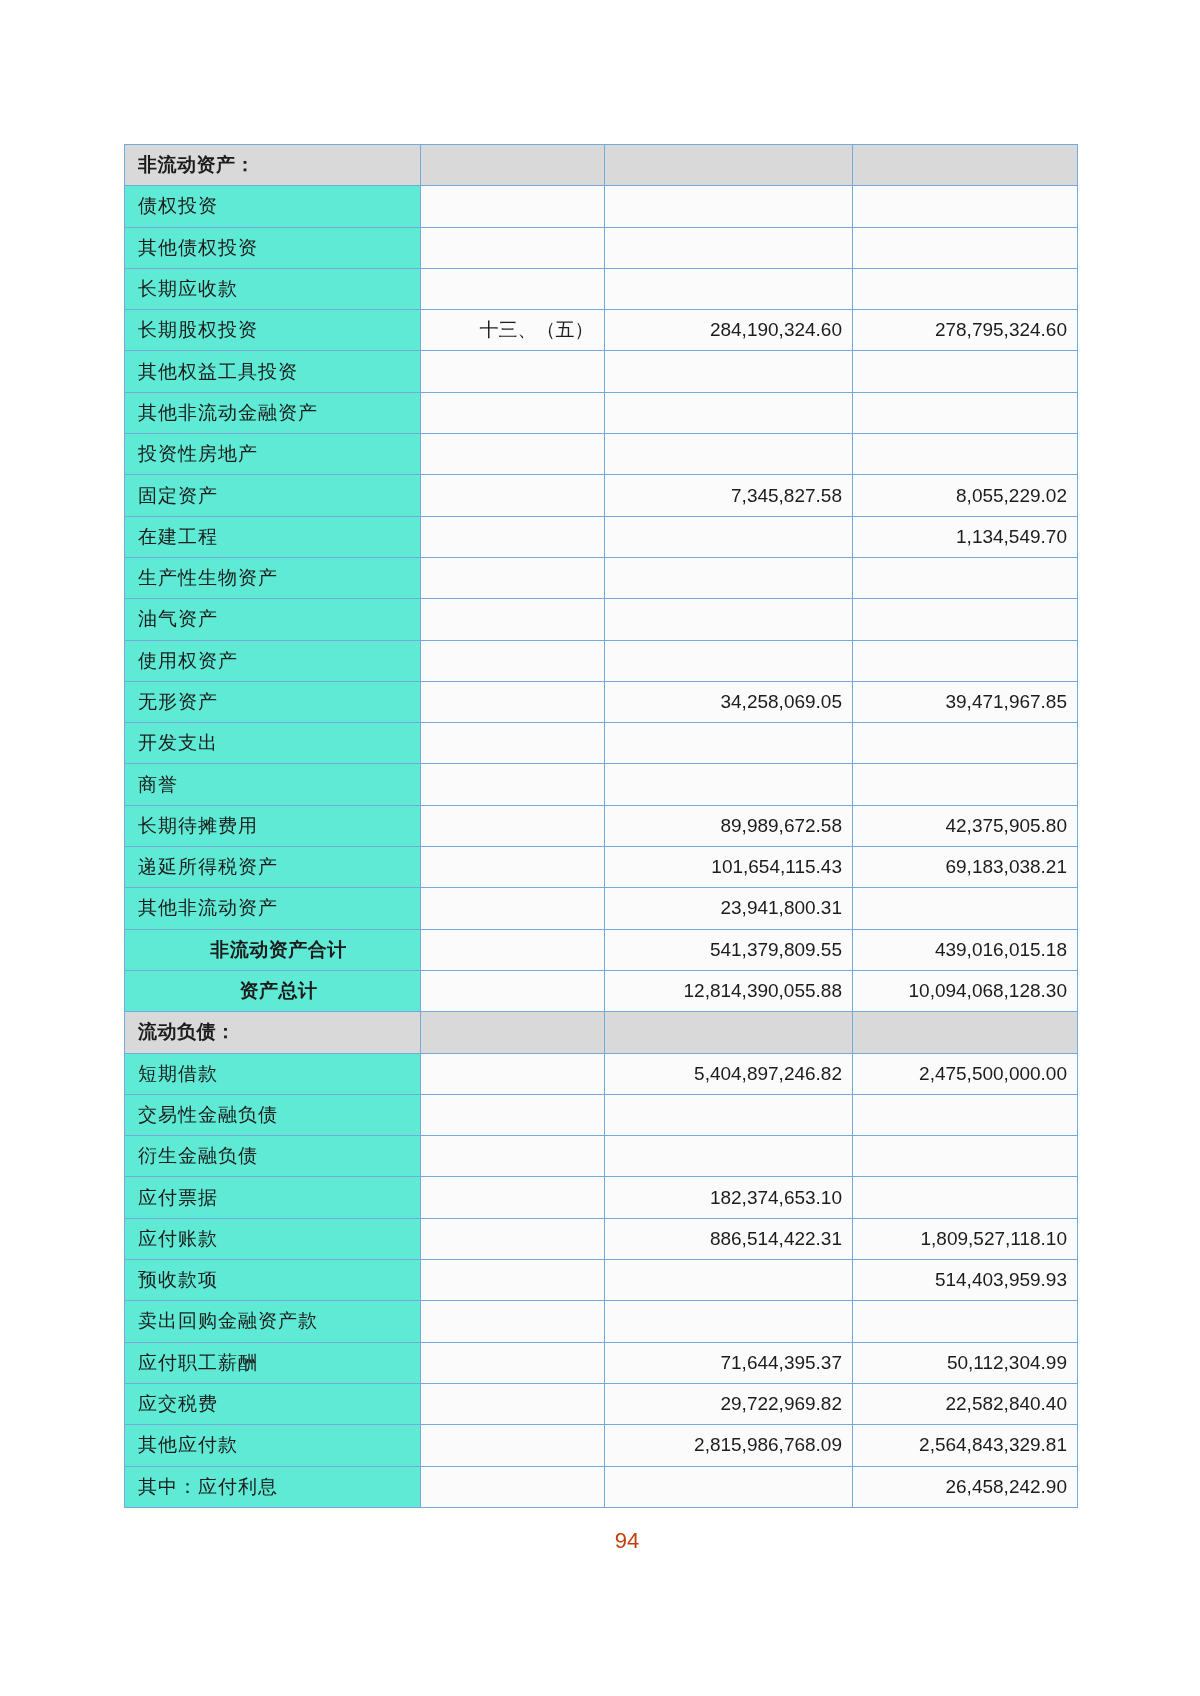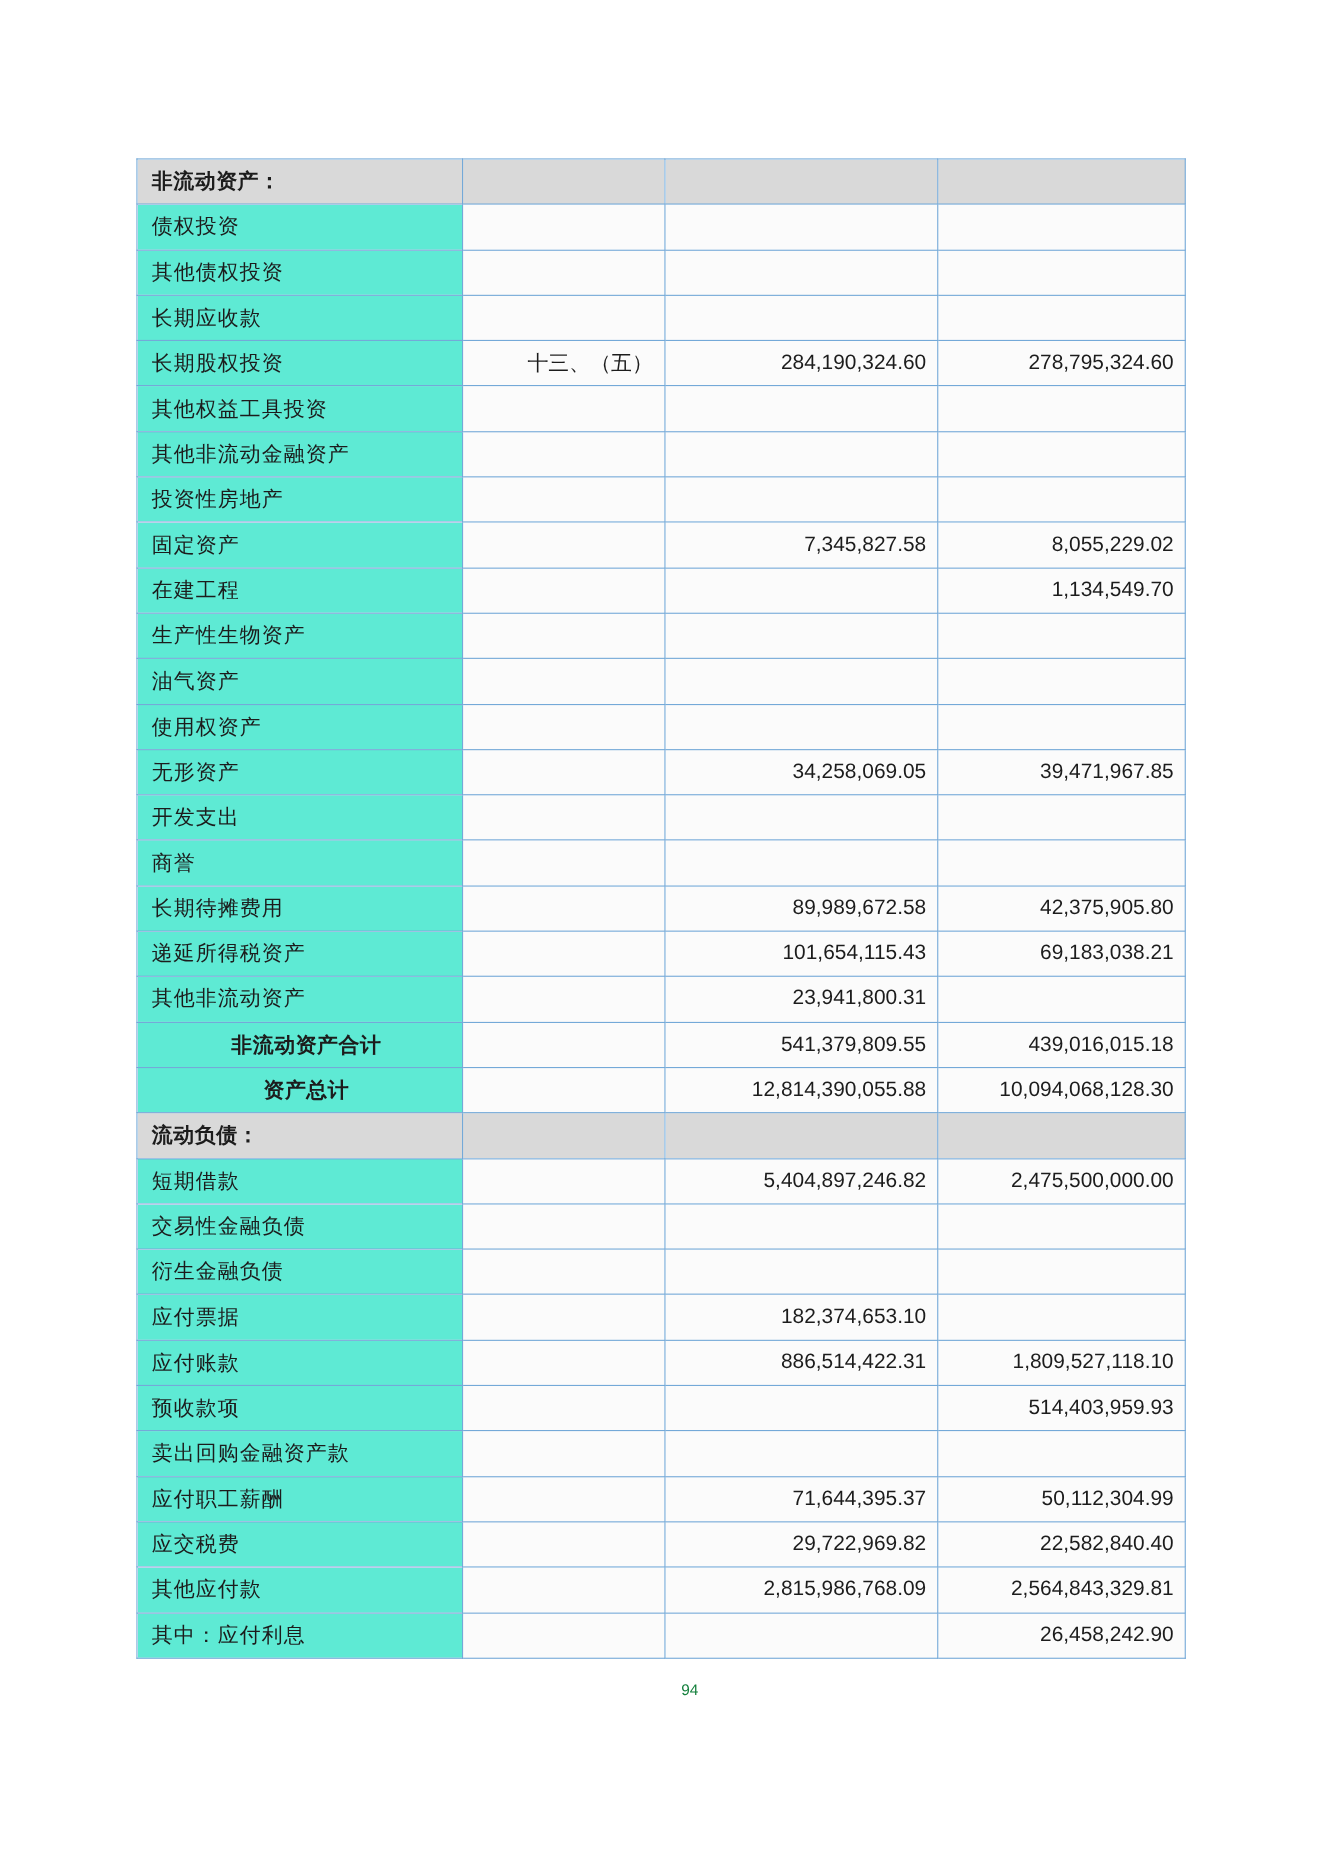--- a/index.html
+++ b/index.html
@@ -58,22 +58,22 @@
     text-align: center;
     padding-left: 12px;
     letter-spacing: 0.5px;
     font-family: "Liberation Sans", sans-serif;
   }
   .page-number {
     position: absolute;
     top: 1528px;
     left: 627px;
     transform: translateX(-50%);
-    font-size: 14px;
-    color: #15803d;
+    font-size: 22px;
+    color: #c2410c;
     font-family: "Liberation Sans", sans-serif;
   }
 </style>
 </head>
 <body>
 
 <div class="page">
 
   <table class="sheet">
     <colgroup>

